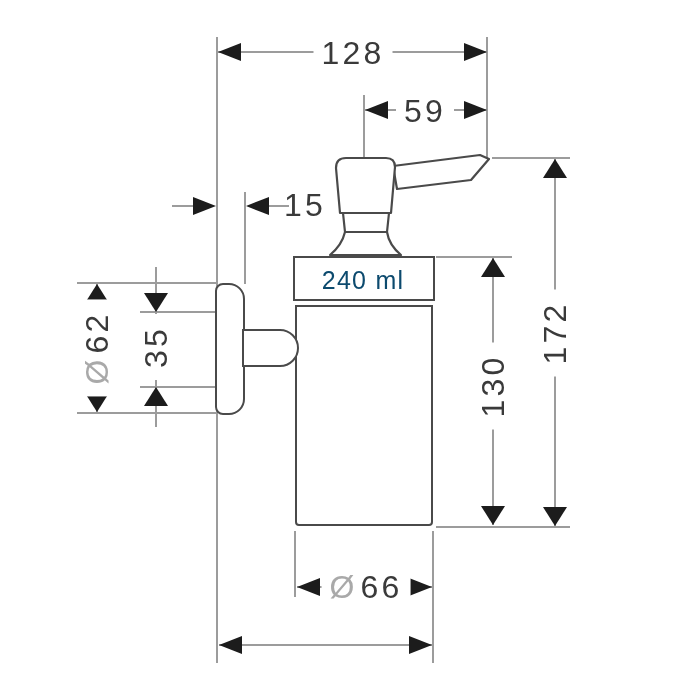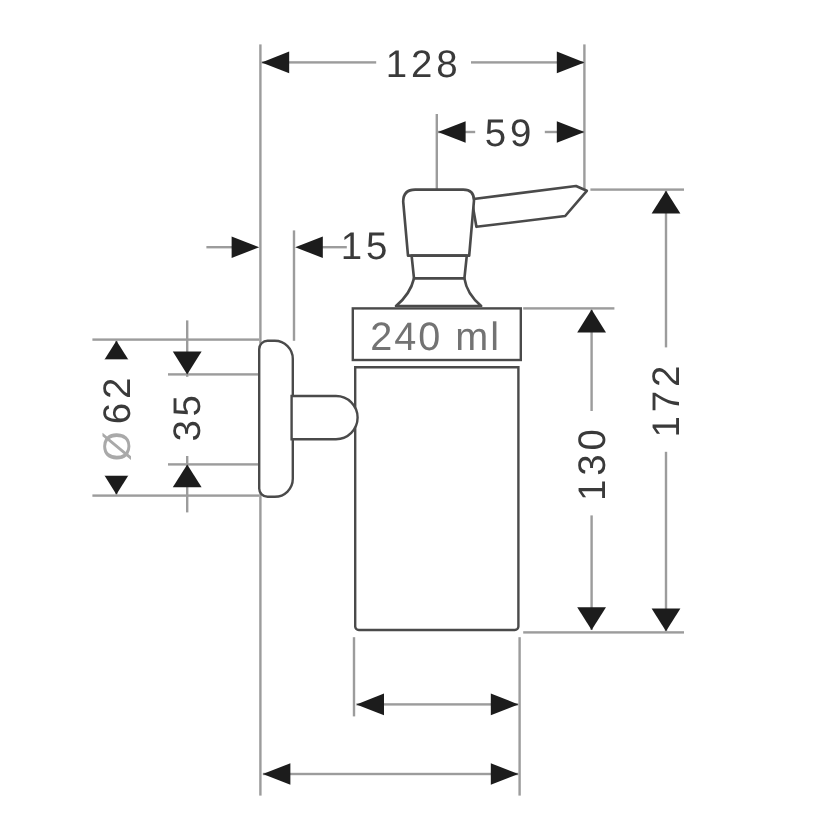--- a/index.html
+++ b/index.html
@@ -23,21 +23,21 @@
   .lab{
     position:absolute;transform:translate(-50%,-50%);
     background:#ffffff;color:#3a3a3a;font-size:32px;line-height:1;
     letter-spacing:0.10em;padding:2px 8px;white-space:nowrap;z-index:5;
   }
   .lab.vert{transform:translate(-50%,-50%) rotate(-90deg);padding:2px 12px;}
   .lab.nobg{background:transparent;}
   .dia{color:#a9a9a9;margin-right:6px;letter-spacing:0;}
   .capacity{
     position:absolute;transform:translate(-50%,-50%);
-    color:#737373;font-size:33px;line-height:1;letter-spacing:0.05em;
+    color:#0c4a6e;font-size:25px;line-height:1;letter-spacing:0.05em;
     white-space:nowrap;z-index:4;background:transparent;
   }
   .pump-svg{position:absolute;z-index:2;}
 </style>
 </head>
 <body>
 
 <div class="canvas">
 
   <div class="vl" style="left:216px;top:37px;height:626px;"></div>
@@ -111,15 +111,16 @@
   <div class="lab" style="left:353px;top:53px;">128</div>
   <div class="lab" style="left:425px;top:111px;text-align:right;">59</div>
   <div class="lab nobg" style="left:305px;top:205px;">15</div>
 
   <div class="lab vert" style="left:97px;top:348px;"><span class="dia">Ø</span><span>62</span></div>
 
   <div class="lab vert" style="left:156px;top:347px;">35</div>
   <div class="lab vert" style="left:493px;top:386px;">130</div>
   <div class="lab vert" style="left:555px;top:333px;">172</div>
 
+  <div class="lab" style="left:366px;top:587px;"><span class="dia">Ø</span><span>66</span></div>
 
 
 </div>
 
 </body></html>

